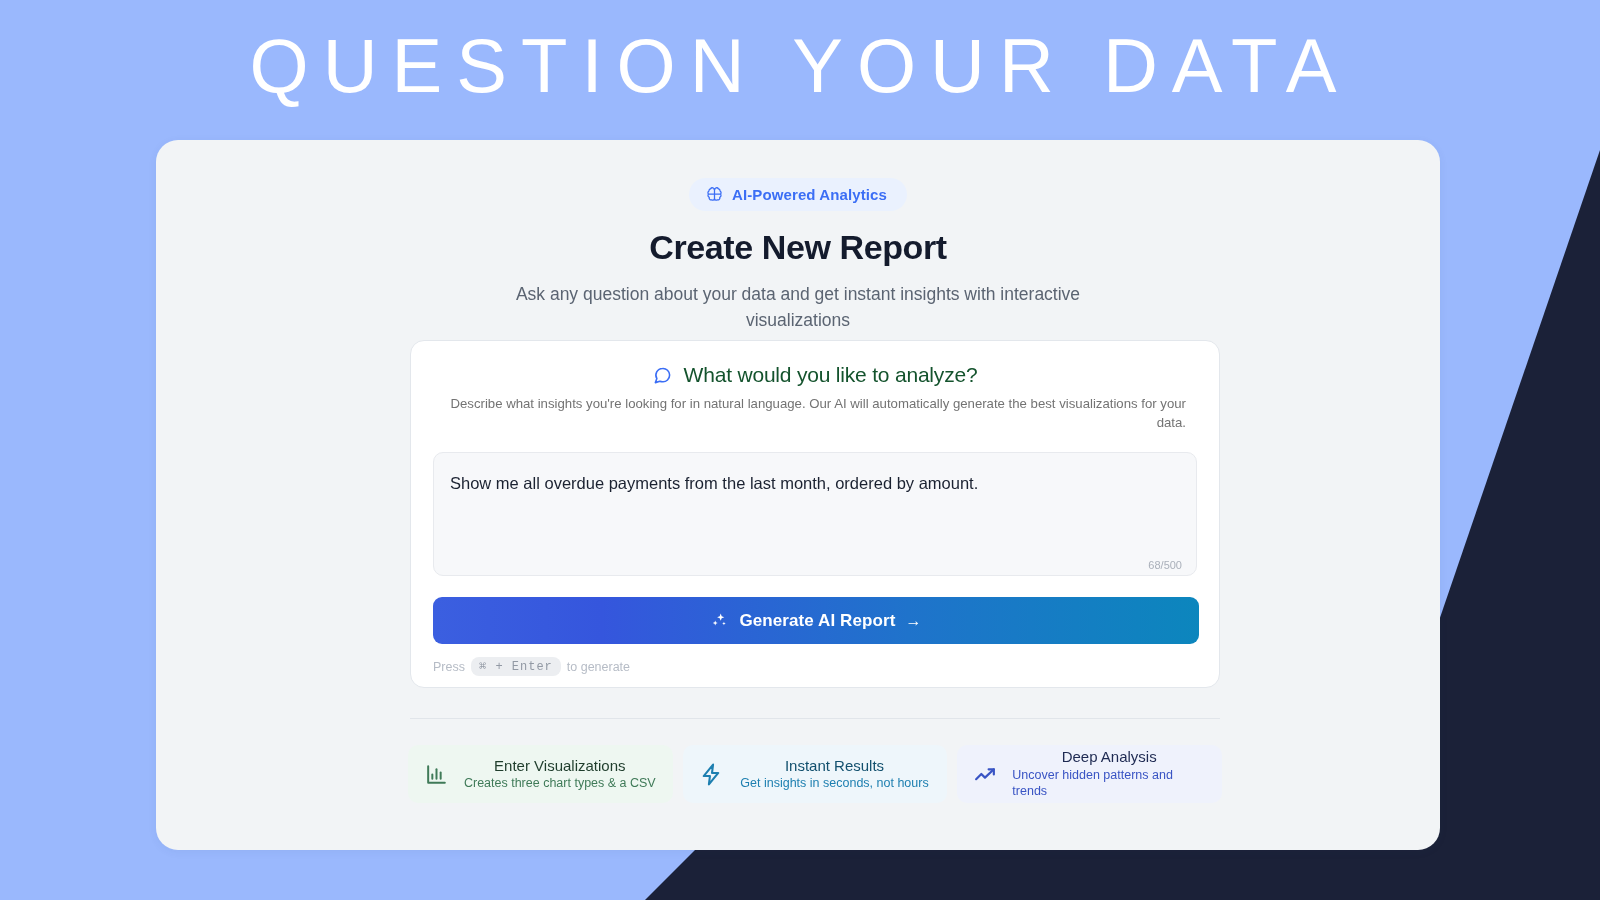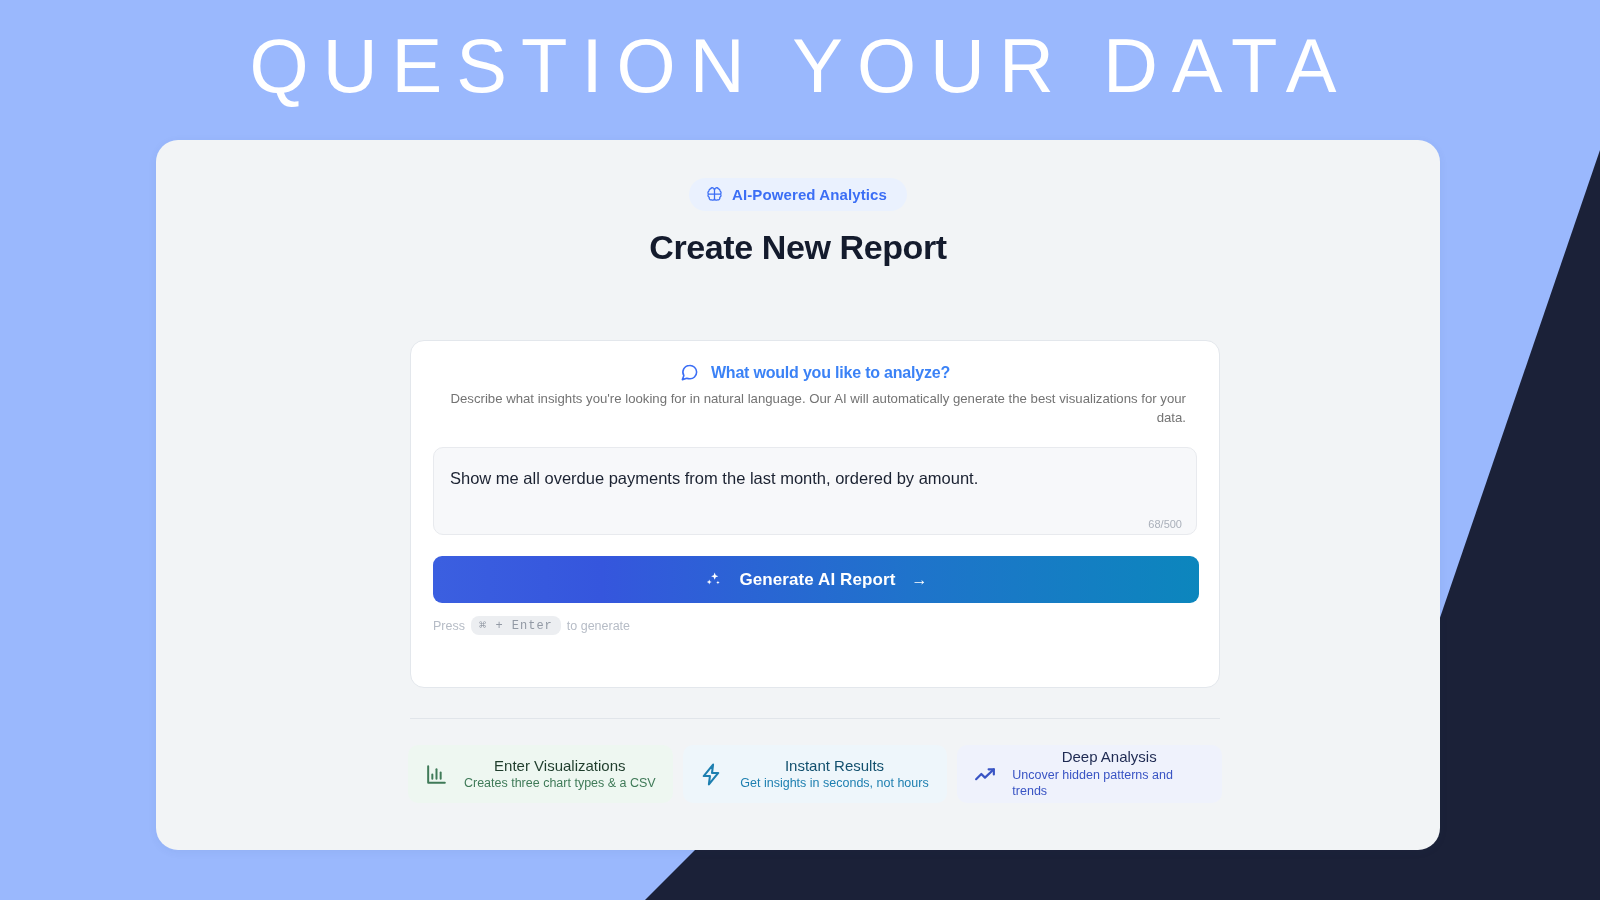--- a/index.html
+++ b/index.html
@@ -118,38 +118,38 @@
     border-radius: 14px;
     padding: 22px 22px 0 22px;
   }
   .prompt-head {
     display: flex;
     align-items: center;
     justify-content: center;
     gap: 12px;
   }
   .prompt-head-title {
-    font-size: 16px;
-    font-weight: bold;
-    color: #3b82f6;
+    font-size: 21px;
+    font-weight: normal;
+    color: #14532d;
     letter-spacing: -.2px;
   }
   .prompt-desc {
     margin: 7px auto 0 auto;
     width: 742px;
     text-align: right;
     font-size: 13.2px;
     line-height: 1.45;
     color: #737373;
   }
 
   .textarea-wrap {
     position: relative;
     margin-top: 20px;
-    height: 88px;
+    height: 124px;
     background: #f7f8fa;
     border: 1px solid #e8eaee;
     border-radius: 10px;
     padding: 18px 9px 0 16px;
   }
   .textarea-value {
     font-size: 16.5px;
     color: #1b2231;
     line-height: 1.5;
   }
@@ -168,21 +168,21 @@
     border: none;
     border-radius: 9px;
     background: linear-gradient(90deg, #3b5fe0 0%, #3556dd 22%, #1f73cb 62%, #0c86bd 100%);
     color: #ffffff;
     font-size: 17px;
     font-weight: bold;
     letter-spacing: .1px;
     display: flex;
     align-items: center;
     justify-content: center;
-    gap: 16px;
+    gap: 10px;
     cursor: pointer;
     font-family: "Liberation Sans", sans-serif;
   }
   .generate-btn .arrow { font-size: 16px; font-weight: 400; }
 
   .kbd-hint {
     margin-top: 13px;
     text-align: center;
     font-size: 12.5px;
     color: #b6bcc6;
@@ -265,20 +265,21 @@
           <path d="M12 5.5a3 3 0 0 0-5.6-1.5A2.6 2.6 0 0 0 4.2 7a2.8 2.8 0 0 0-.7 4.4A2.9 2.9 0 0 0 4.6 16 2.8 2.8 0 0 0 8 19.6 2.9 2.9 0 0 0 12 18.5"></path>
           <path d="M12 5.5a3 3 0 0 1 5.6-1.5A2.6 2.6 0 0 1 19.8 7a2.8 2.8 0 0 1 .7 4.4A2.9 2.9 0 0 1 19.4 16 2.8 2.8 0 0 1 16 19.6 2.9 2.9 0 0 1 12 18.5"></path>
           <path d="M4.4 11.4h15.2"></path>
         </svg>
       </span>
       <span class="badge-label">AI-Powered Analytics</span>
     </div>
   </div>
 
   <h1 class="page-title">Create New Report</h1>
+  <p class="page-subtitle">Ask any question about your data and get instant insights with interactive visualizations</p>
 
   <div class="prompt-card">
 
     <div class="prompt-head">
       <span>
         <svg width="19" height="19" viewBox="0 0 24 24" fill="none" stroke="#3b6ef5" stroke-width="2" stroke-linecap="round" stroke-linejoin="round">
           <path d="M21 11.5a8.4 8.4 0 0 1-9 8.4 9.1 9.1 0 0 1-3.4-.7L3 21l1.9-5.1A8.4 8.4 0 0 1 12 3.1a8.4 8.4 0 0 1 9 8.4z"></path>
         </svg>
       </span>
       <span class="prompt-head-title">What would you like to analyze?</span>

